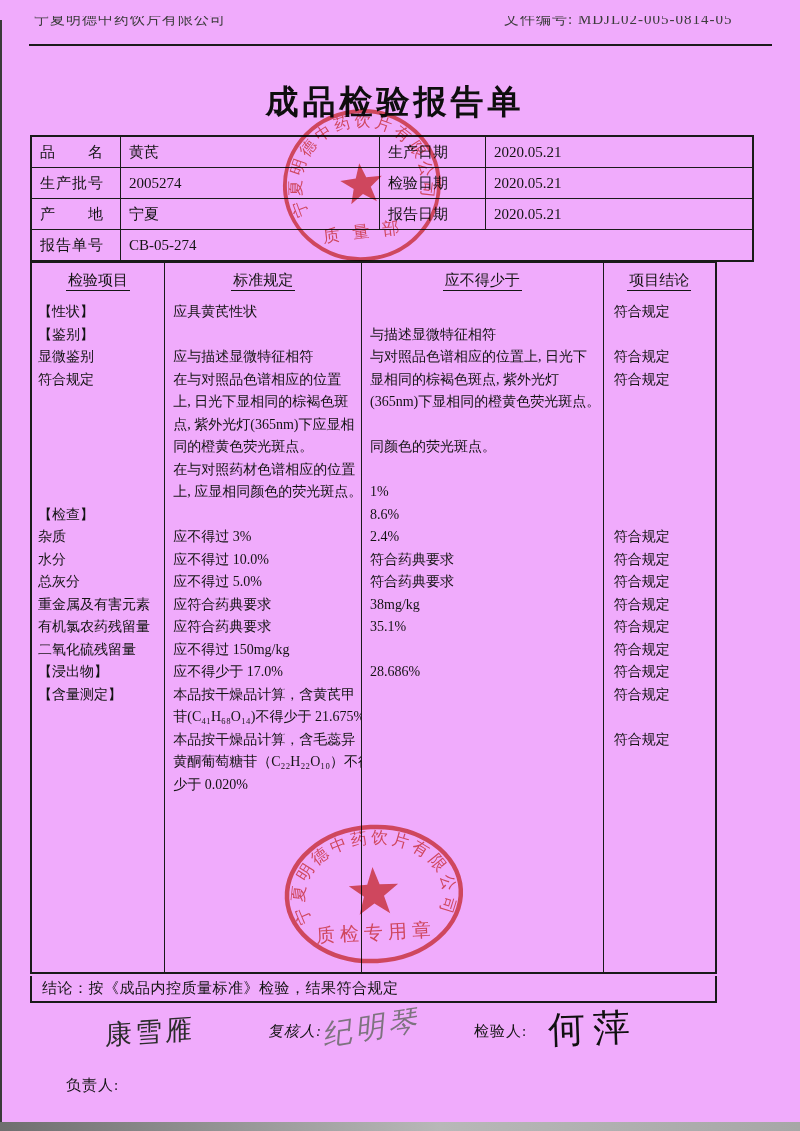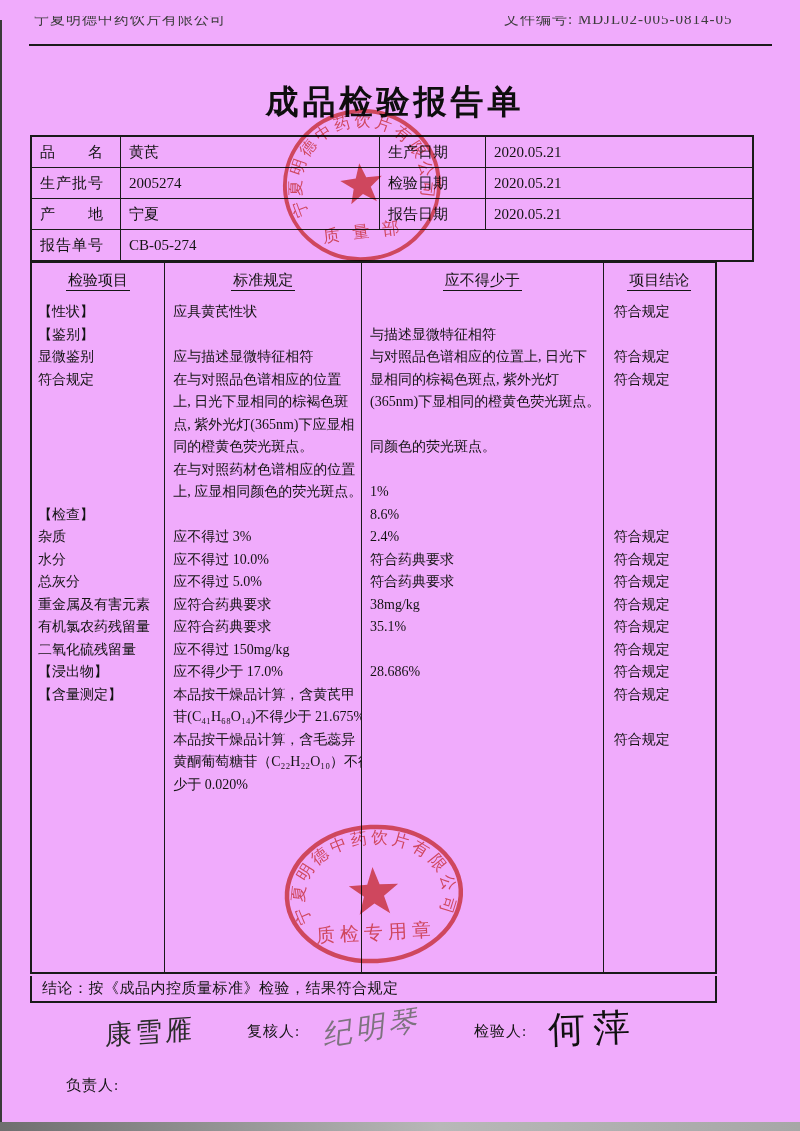--- a/index.html
+++ b/index.html
@@ -195,21 +195,21 @@
         <div class="tline">符合规定</div>
         <div class="tline"></div>
         <div class="tline"></div>
       </div>
   </div>
 
   <div class="conclusion">结论：按《成品内控质量标准》检验，结果符合规定</div>
 
   <div class="sig-label" style="left:34px;top:1076px;margin-left:32px;">负责人:</div>
   <div class="sig-name sig1">康雪雁</div>
-  <div class="sig-label" style="left:247px;top:1022px;">复核人:</div>
+  <div class="sig-label" style="left:268px;top:1022px;font-style:italic;">复核人:</div>
   <div class="sig-name sig2">纪明琴</div>
   <div class="sig-label" style="left:474px;top:1022px;">检验人:</div>
   <div class="sig-name sig3">何萍</div>
 
   <svg class="stamp stampA" width="172" height="172" viewBox="0 0 172 172">
     <defs>
       <path id="arcA" d="M 27.7 105.2 A 61 59 0 1 1 142.3 105.2" fill="none"></path>
     </defs>
     <ellipse cx="85" cy="85" rx="77" ry="74" fill="none" stroke="#d5483c" stroke-width="4"></ellipse>
     <text font-size="16" fill="#d5483c" letter-spacing="3.5">

